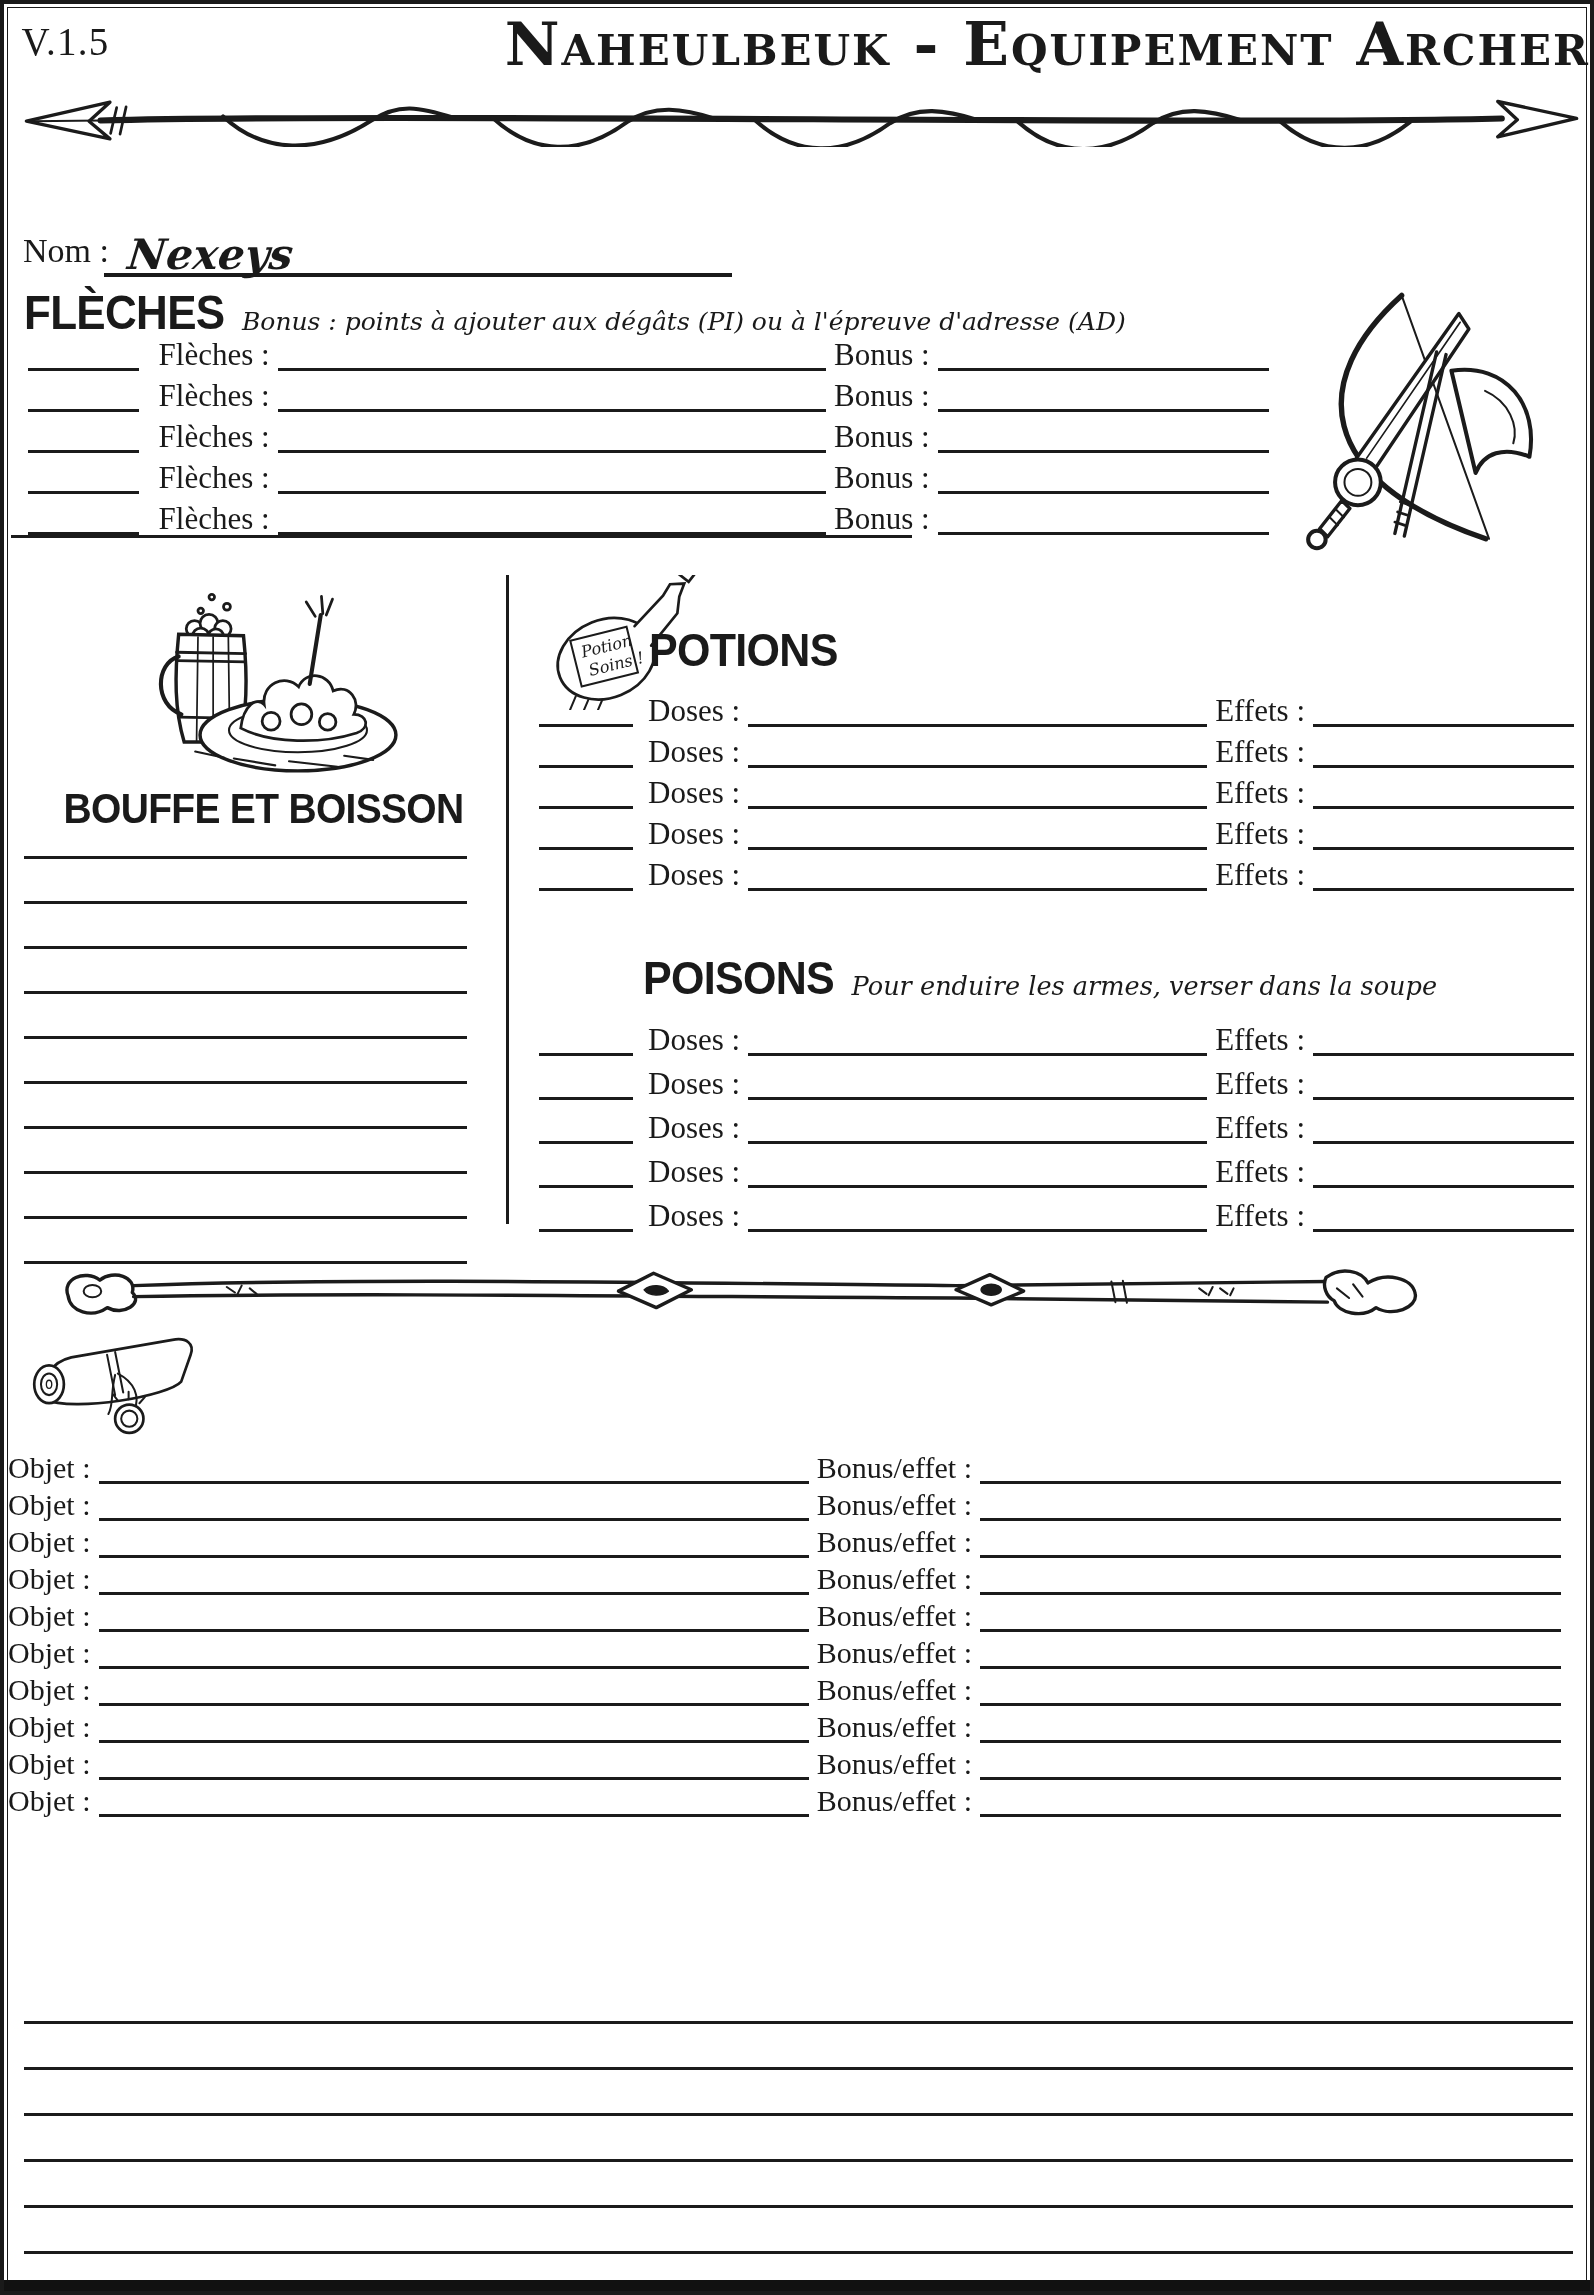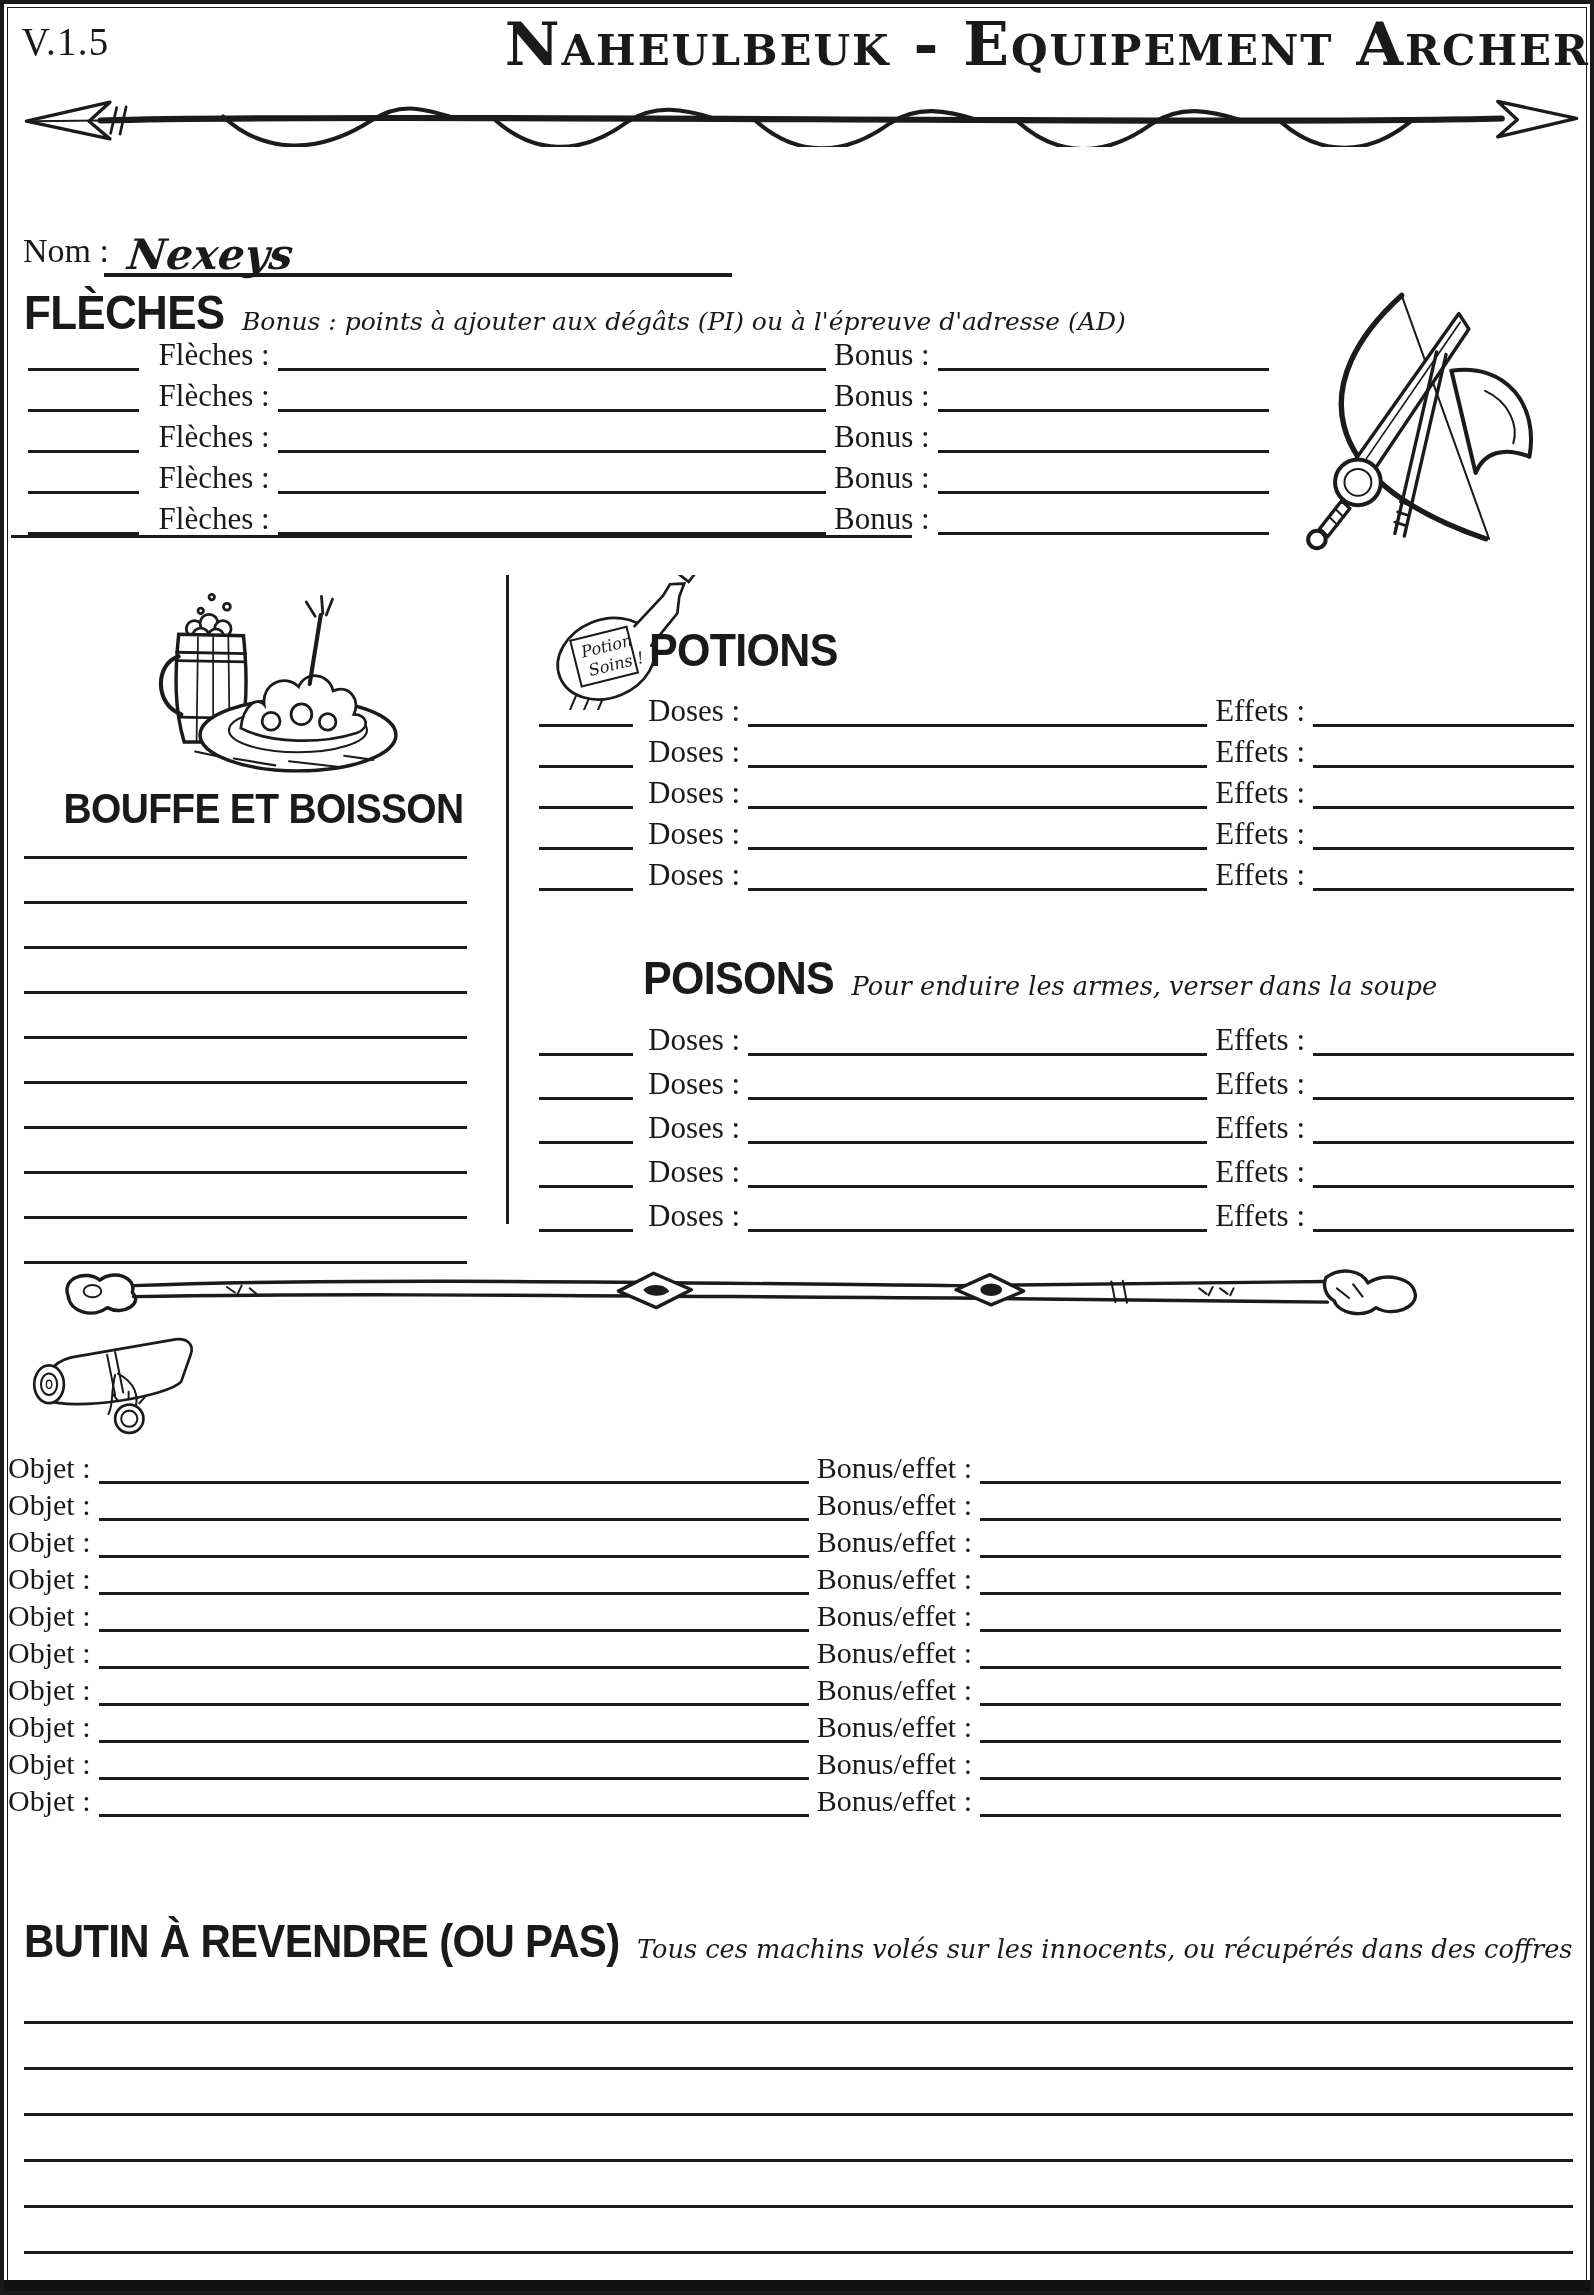--- a/index.html
+++ b/index.html
@@ -388,23 +388,20 @@
       <span class="wl endline"></span>
     </div>
       <div class="row">
       <span class="lbl">Objet :</span>
       <span class="wl grow"></span>
       <span class="lbl">Bonus/effet :</span>
       <span class="wl endline"></span>
     </div>
     </div>
 
-  <div class="abs sec-header butin-header">
-    <span class="h1">BUTIN À REVENDRE (OU PAS)</span><span class="sub">Tous ces machins volés sur les innocents, ou récupérés dans des coffres</span>
-  </div>
   <div class="abs rows butin-lines">
     <div class="bl"></div>
   <div class="bl"></div>
       <div class="bl"></div>
       <div class="bl"></div>
       <div class="bl"></div>
       <div class="bl"></div>
       <div class="bl"></div>
     </div>
 

